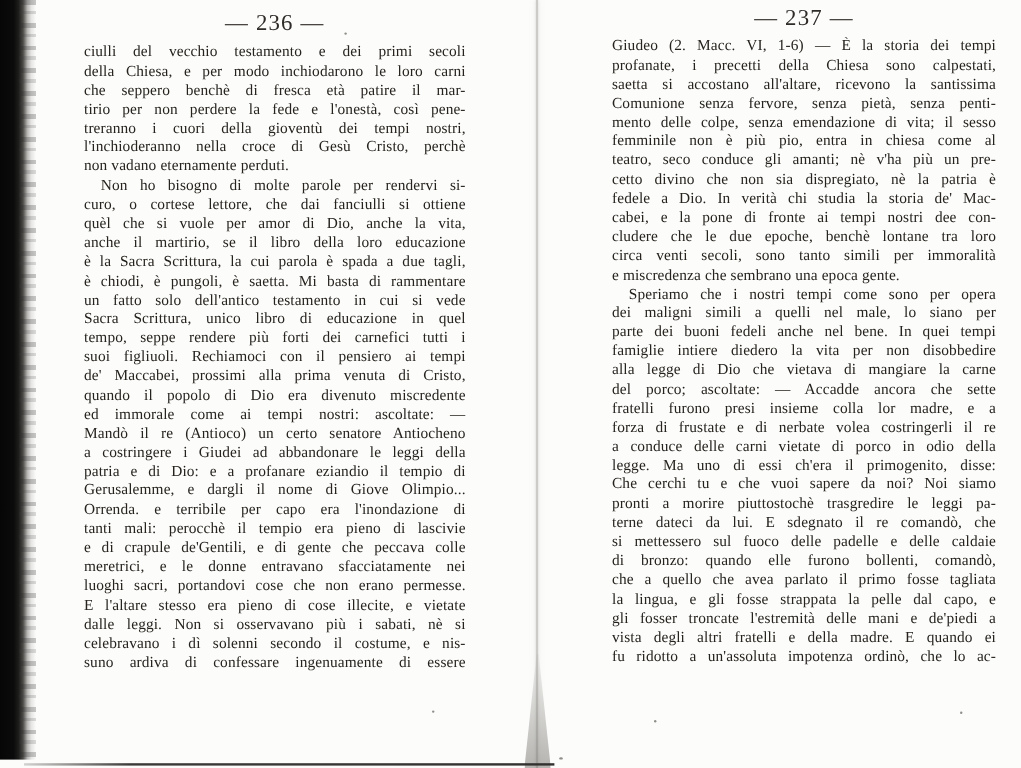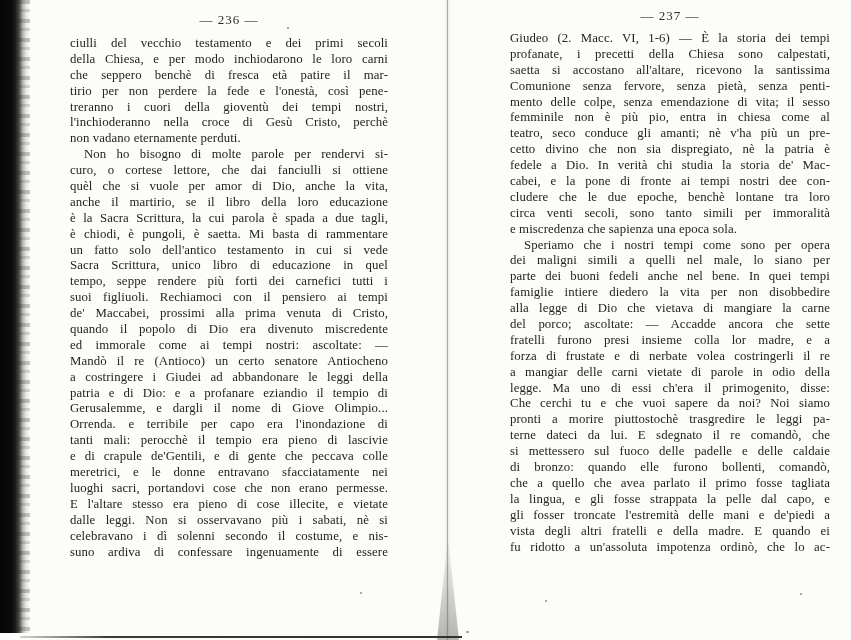--- a/index.html
+++ b/index.html
@@ -47,21 +47,21 @@
       #3c3a38 20%, #33312f 100%);
   }
   .speck { position: absolute; background: rgba(70,68,64,.6); border-radius: 50%; }
 
   
   .page { position: absolute; }
   .page-left  { left: 70px;  top: 12px; width: 318px; }
   .page-right { left: 510px; top: 8px;  width: 320px; }
   .page-number {
     text-align: center;
-    font-size: 13px; line-height: 16px;
+    font-size: 19px; line-height: 16px;
     letter-spacing: 1px;
     color: #2e2b28;
   }
   .page-left  .page-number { margin-bottom: 8px; }
   .page-right .page-number { margin-bottom: 7px; }
 
   .page-body { width: 100%; }
   .line {
     font-size: 12.8px;
     line-height: 15.9px; height: 15.9px;
@@ -136,30 +136,30 @@
         <div class="line">saetta si accostano all'altare, ricevono la santissima</div>
         <div class="line">Comunione senza fervore, senza pietà, senza penti-</div>
         <div class="line">mento delle colpe, senza emendazione di vita; il sesso</div>
         <div class="line">femminile non è più pio, entra in chiesa come al</div>
         <div class="line">teatro, seco conduce gli amanti; nè v'ha più un pre-</div>
         <div class="line">cetto divino che non sia dispregiato, nè la patria è</div>
         <div class="line">fedele a Dio. In verità chi studia la storia de' Mac-</div>
         <div class="line">cabei, e la pone di fronte ai tempi nostri dee con-</div>
         <div class="line">cludere che le due epoche, benchè lontane tra loro</div>
         <div class="line">circa venti secoli, sono tanto simili per immoralità</div>
-        <div class="line para-end">e miscredenza che sapienza una epoca sola.</div>
+        <div class="line para-end">e miscredenza che sembrano una epoca gente.</div>
         <div class="line indent">Speriamo che i nostri tempi come sono per opera</div>
         <div class="line">dei maligni simili a quelli nel male, lo siano per</div>
         <div class="line">parte dei buoni fedeli anche nel bene. In quei tempi</div>
         <div class="line">famiglie intiere diedero la vita per non disobbedire</div>
         <div class="line">alla legge di Dio che vietava di mangiare la carne</div>
         <div class="line">del porco; ascoltate: — Accadde ancora che sette</div>
         <div class="line">fratelli furono presi insieme colla lor madre, e a</div>
         <div class="line">forza di frustate e di nerbate volea costringerli il re</div>
-        <div class="line">a mangiar delle carni vietate di parole in odio della</div>
+        <div class="line">a conduce delle carni vietate di porco in odio della</div>
         <div class="line">legge. Ma uno di essi ch'era il primogenito, disse:</div>
         <div class="line">Che cerchi tu e che vuoi sapere da noi? Noi siamo</div>
         <div class="line">pronti a morire piuttostochè trasgredire le leggi pa-</div>
         <div class="line">terne dateci da lui. E sdegnato il re comandò, che</div>
         <div class="line">si mettessero sul fuoco delle padelle e delle caldaie</div>
         <div class="line">di bronzo: quando elle furono bollenti, comandò,</div>
         <div class="line">che a quello che avea parlato il primo fosse tagliata</div>
         <div class="line">la lingua, e gli fosse strappata la pelle dal capo, e</div>
         <div class="line">gli fosser troncate l'estremità delle mani e de'piedi a</div>
         <div class="line">vista degli altri fratelli e della madre. E quando ei</div>

